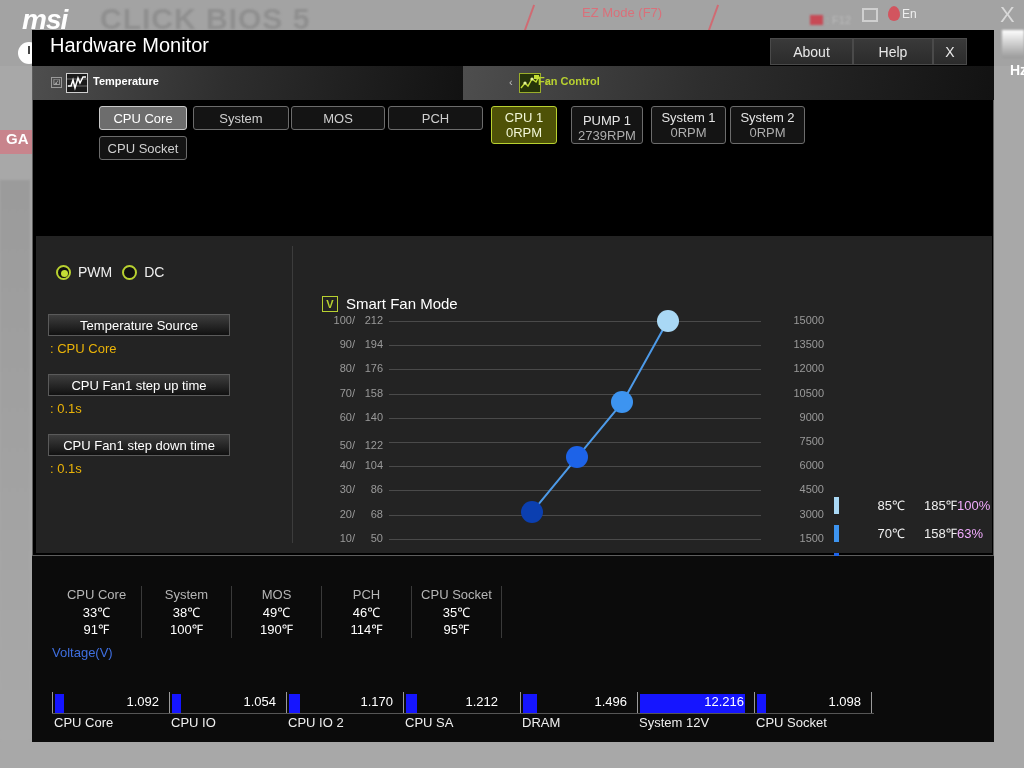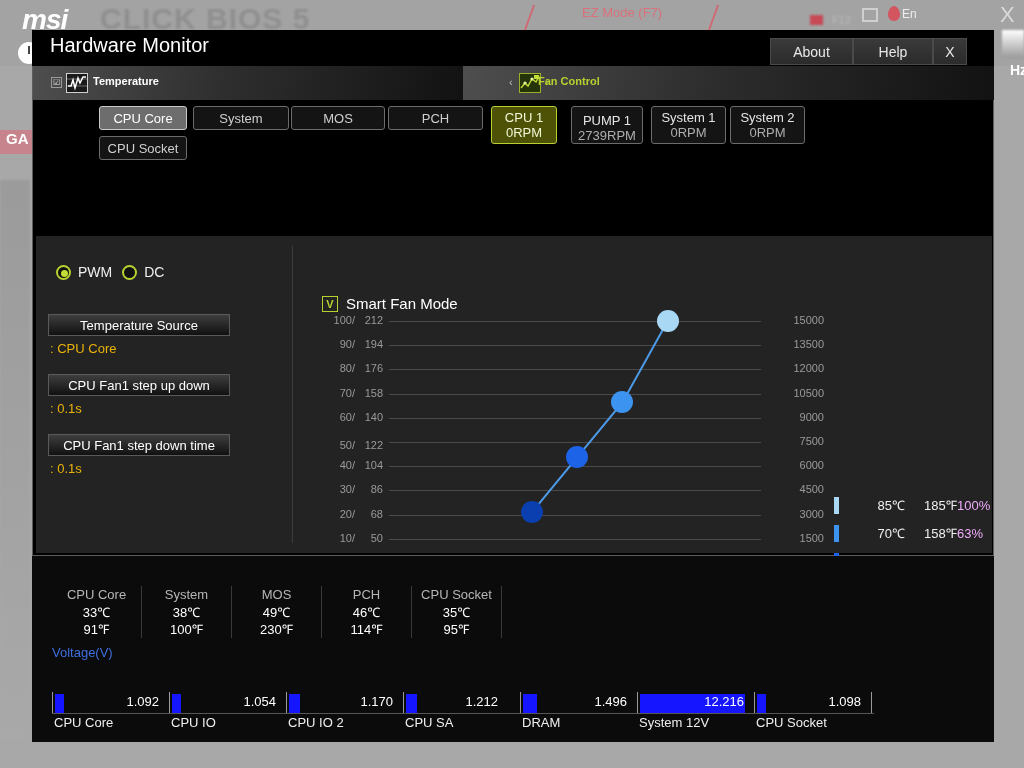--- a/index.html
+++ b/index.html
@@ -332,21 +332,21 @@
         </div>
         <div class="radio">
           <span class="dot"></span>
           <span>DC</span>
         </div>
       </div>
 
       <div class="lbtn" style="top:78px;">Temperature Source</div>
       <div class="lval" style="top:105px;">: CPU Core</div>
 
-      <div class="lbtn" style="top:138px;">CPU Fan1 step up down</div>
+      <div class="lbtn" style="top:138px;">CPU Fan1 step up time</div>
       <div class="lval" style="top:165px;">: 0.1s</div>
 
       <div class="lbtn" style="top:198px;">CPU Fan1 step down time</div>
       <div class="lval" style="top:225px;">: 0.1s</div>
 
       <div class="smart-chk">V</div>
       <div class="smart-lbl">Smart Fan Mode</div>
 
       <div class="plot" id="plot">
           <div class="grid-line" style="top: 0px;"></div>
@@ -461,21 +461,21 @@
         <div class="fv">91℉</div>
       </div>
       <div class="tcell">
         <div class="nm">System</div>
         <div class="cv">38℃</div>
         <div class="fv">100℉</div>
       </div>
       <div class="tcell">
         <div class="nm">MOS</div>
         <div class="cv">49℃</div>
-        <div class="fv">230℉</div>
+        <div class="fv">190℉</div>
       </div>
       <div class="tcell">
         <div class="nm">PCH</div>
         <div class="cv">46℃</div>
         <div class="fv">114℉</div>
       </div>
       <div class="tcell">
         <div class="nm">CPU Socket</div>
         <div class="cv">35℃</div>
         <div class="fv">95℉</div>

